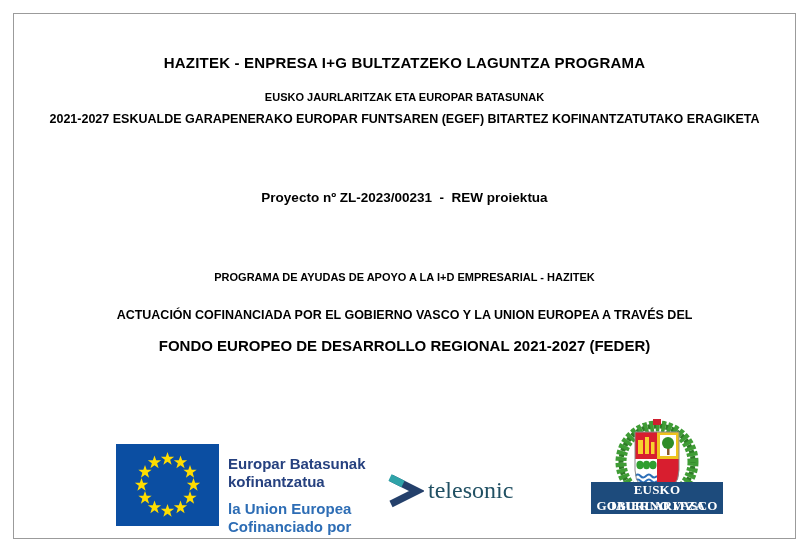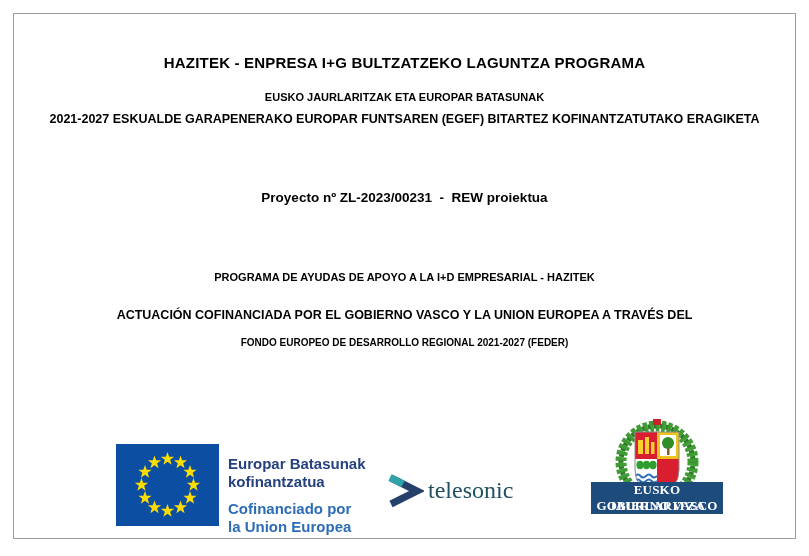--- a/index.html
+++ b/index.html
@@ -22,21 +22,21 @@
     text-align:center;
     color:#000000;
     font-weight:bold;
   }
   .title       {top:40px;  font-size:15px;   letter-spacing:0.2px;}
   .sub1        {top:77px;  font-size:11px;}
   .sub2        {top:98px;  font-size:12.5px;text-align:center;}
   .project-line{top:176px; font-size:13.5px; white-space:pre;}
   .prog-title  {top:257px; font-size:11px;}
   .prog-line1  {top:294px; font-size:12.5px;}
-  .prog-line2  {top:323px; font-size:10px;}
+  .prog-line2  {top:323px; font-size:15px;}
 
   
   .eu-logo{position:absolute;left:102px;top:430px;display:flex;}
   .eu-flag{width:103px;height:82px;display:block;}
   .eu-text{margin-left:9px;padding-top:3px;}
   .eu-text .bq{color:#26417f;font-weight:bold;font-size:15px;line-height:18px;margin-top:8px;}
   .eu-text .es{color:#2d6db5;font-weight:bold;font-size:15px;line-height:18px;margin-top:9px;}
 
   
   .telesonic{position:absolute;left:370px;top:452px;display:flex;align-items:center;height:48px;}
@@ -96,22 +96,22 @@
           <use href="#star" transform="translate(29,28)"></use>
           <use href="#star" transform="translate(38.5,18.5)"></use>
         </g>
       </svg>
       <div class="eu-text">
         <div class="bq">
           <div>Europar Batasunak</div>
           <div>kofinantzatua</div>
         </div>
         <div class="es">
+          <div>la Union Europea</div>
           <div>Cofinanciado por</div>
-          <div>la Union Europea</div>
         </div>
       </div>
     </div>
 
     <div class="telesonic">
       <svg class="telesonic-icon" viewBox="0 0 40 40" xmlns="http://www.w3.org/2000/svg">
         <polyline points="7,8 33,21 7,34" fill="none" stroke="#24406b" stroke-width="7" stroke-linejoin="miter"></polyline>
         <line x1="6" y1="7.5" x2="19" y2="14" stroke="#2fa3a8" stroke-width="7"></line>
       </svg>
       <div class="telesonic-word">telesonic</div>

